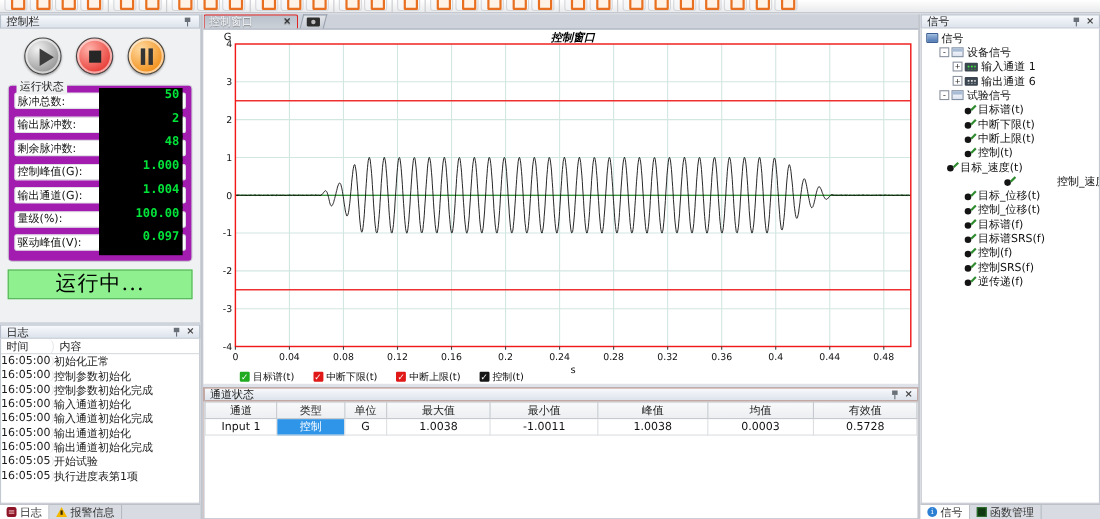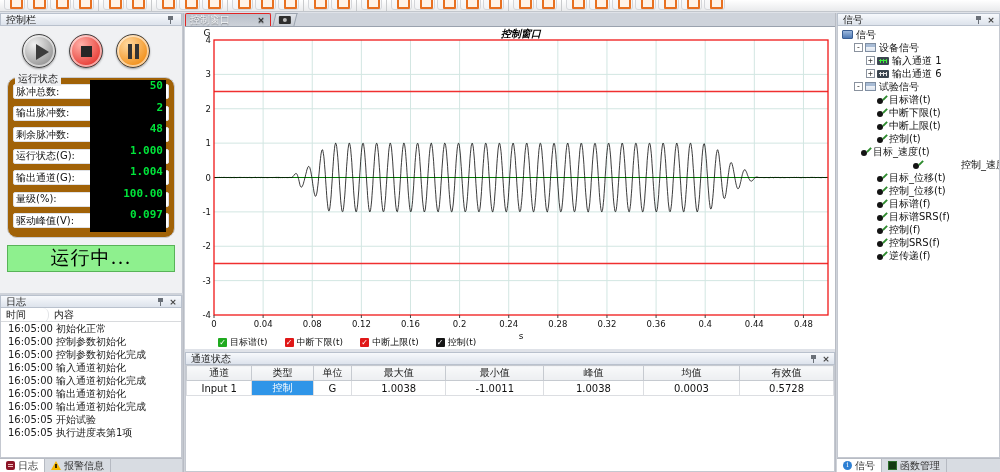--- a/index.html
+++ b/index.html
@@ -25,35 +25,35 @@
   .transport { display:flex; gap:13px; padding:8px 0 0 22px; }
   .t-btn { width:34px; height:34px; border-radius:50%; border:1px solid #444; position:relative; box-shadow:inset 0 0 0 2px rgba(255,255,255,.55), 0 1px 2px rgba(0,0,0,.35); }
   .t-play  { background:radial-gradient(circle at 35% 30%, #f2f2f2, #9b9b9b 70%); }
   .t-stop  { background:radial-gradient(circle at 35% 30%, #ffb0a8, #e8433c 70%); }
   .t-pause { background:radial-gradient(circle at 35% 30%, #ffd9a0, #f29422 70%); }
   .t-play::after { content:""; position:absolute; left:13px; top:9px; border-left:13px solid #3c3c3c; border-top:8px solid transparent; border-bottom:8px solid transparent; }
   .t-stop::after { content:""; position:absolute; left:11px; top:11px; width:11px; height:11px; background:#262626; }
   .t-pause::before, .t-pause::after { content:""; position:absolute; top:9px; width:4px; height:15px; background:#343434; }
   .t-pause::before { left:11px; } .t-pause::after { left:18px; }
 
-  .status-group { margin:9px 7px 0 7px; border:1px solid #c9ccd2; border-radius:10px; padding:6px 5px 2px 5px; background:#a16207; position:relative; }
+  .status-group { margin:9px 7px 0 7px; border:1px solid #c9ccd2; border-radius:4px; padding:6px 5px 2px 5px; background:#a21caf; position:relative; }
   .status-group-title { position:absolute; top:-6px; left:7px; background:#f0f1f3; padding:0 3px; font-size:10px; color:#222; }
   .field-row { display:flex; align-items:center; height:15px; margin-bottom:6.5px; background:#ffffff; border:1px solid #dfe1e5; border-radius:2px; padding:0 2px; }
   .field-label { flex:1; font-size:10px; color:#111; white-space:nowrap; }
   .lcd { width:76px; height:23px; background:#000; color:#00e43a; font-family:"DejaVu Sans Mono","Liberation Mono",monospace; font-size:11px; font-weight:bold; text-align:right; line-height:12px; padding:0 3px; }
   .running-box { margin:7px 7px 0 7px; height:27px; background:#8ef08e; border:1px solid #58b358; display:flex; align-items:center; justify-content:center; font-size:19px; font-family:"DejaVu Serif","Liberation Serif",serif; color:#000; letter-spacing:1px; }
 
   
   .log-panel { position:absolute; left:0; top:295px; width:183px; height:177px; background:#f0f1f3; border-right:1px solid #c4c8d0; display:flex; flex-direction:column; }
   .log-body { flex:1; background:#fff; border:1px solid #c4c8d0; border-top:none; overflow:hidden; font-size:10px; }
   .log-hrow { display:flex; height:14px; align-items:center; border-bottom:1px solid #d8dadd; color:#222; }
   .log-hrow span { padding-left:5px; }
   .log-time-col { width:48px; border-right:1px solid #e2e4e7;border-radius:6px; }
   .log-row { display:flex; height:13px; align-items:center; }
-  .log-row span { padding-left:7px; white-space:nowrap; }
+  .log-row span { padding-left:0; white-space:nowrap; }
   .panel-tabs { height:14px; background:#d8dce2; border-top:1px solid #b8bcc4; display:flex; align-items:stretch; font-size:10px; }
   .p-tab { display:flex; align-items:center; gap:3px; padding:0 6px; border-right:1px solid #b6bac2; color:#333; }
   .p-tab.active { background:#ffffff; }
   .log-icon { width:9px; height:9px; background:#8d1527; border-radius:2px; position:relative; }
   .log-icon::after { content:""; position:absolute; left:2px; top:3px; width:5px; height:1px; background:#f0c0c0; box-shadow:0 2px 0 #f0c0c0; }
   .warning-icon { width:0; height:0; border-left:5px solid transparent; border-right:5px solid transparent; border-bottom:9px solid #f5b800; position:relative; }
   .warning-icon::after { content:""; position:absolute; left:-1px; top:3px; width:2px; height:4px; background:#3a2a00; }
   .info-icon { width:9px; height:9px; border-radius:50%; background:#2d7fd3; color:#fff; font-size:7px; line-height:9px; text-align:center; font-family:"DejaVu Serif",serif; }
   .function-icon { width:9px; height:9px; background:#123a12; border:1px solid #2c6e2c; }
 
@@ -165,21 +165,21 @@
         </div>
         <div class="field-row">
           <span class="field-label">输出脉冲数:</span>
           <span class="lcd">2</span>
         </div>
         <div class="field-row">
           <span class="field-label">剩余脉冲数:</span>
           <span class="lcd">48</span>
         </div>
         <div class="field-row">
-          <span class="field-label">运行状态(G):</span>
+          <span class="field-label">控制峰值(G):</span>
           <span class="lcd">1.000</span>
         </div>
         <div class="field-row">
           <span class="field-label">输出通道(G):</span>
           <span class="lcd">1.004</span>
         </div>
         <div class="field-row">
           <span class="field-label">量级(%):</span>
           <span class="lcd">100.00</span>
         </div>

